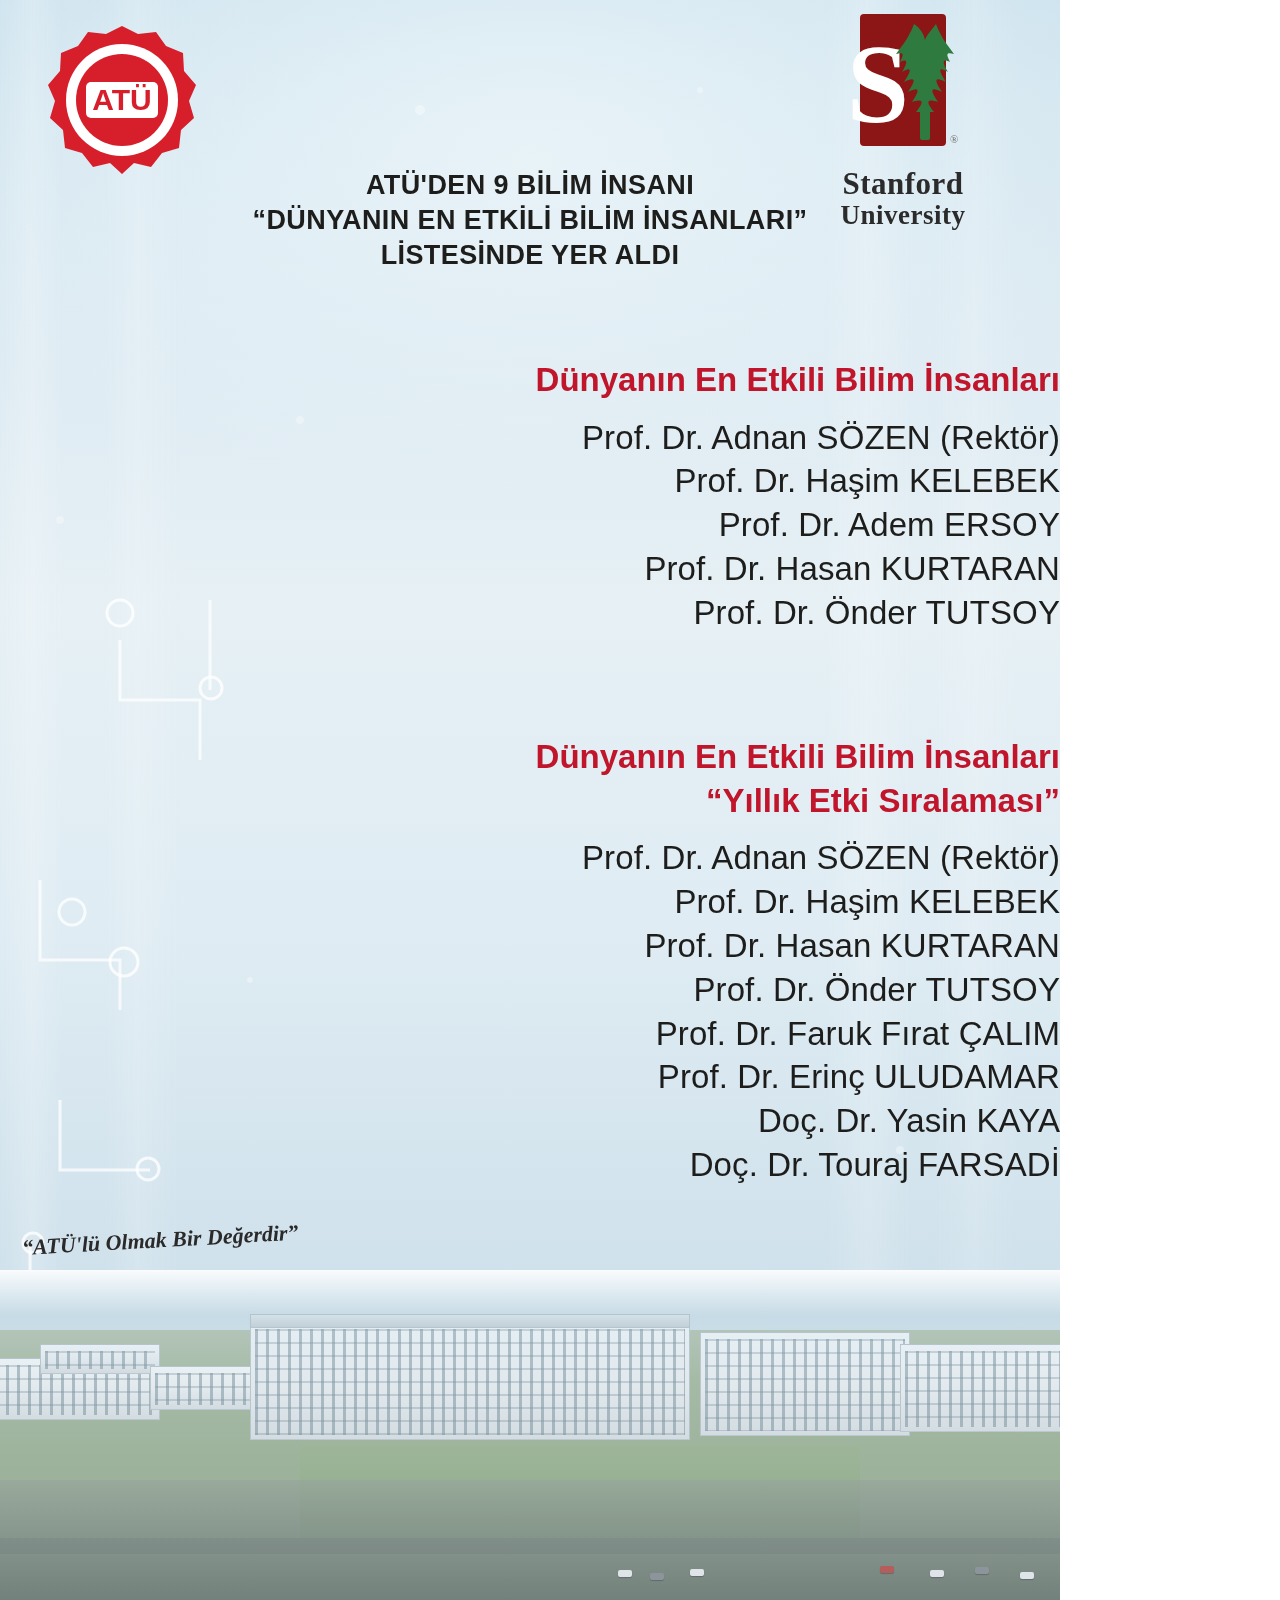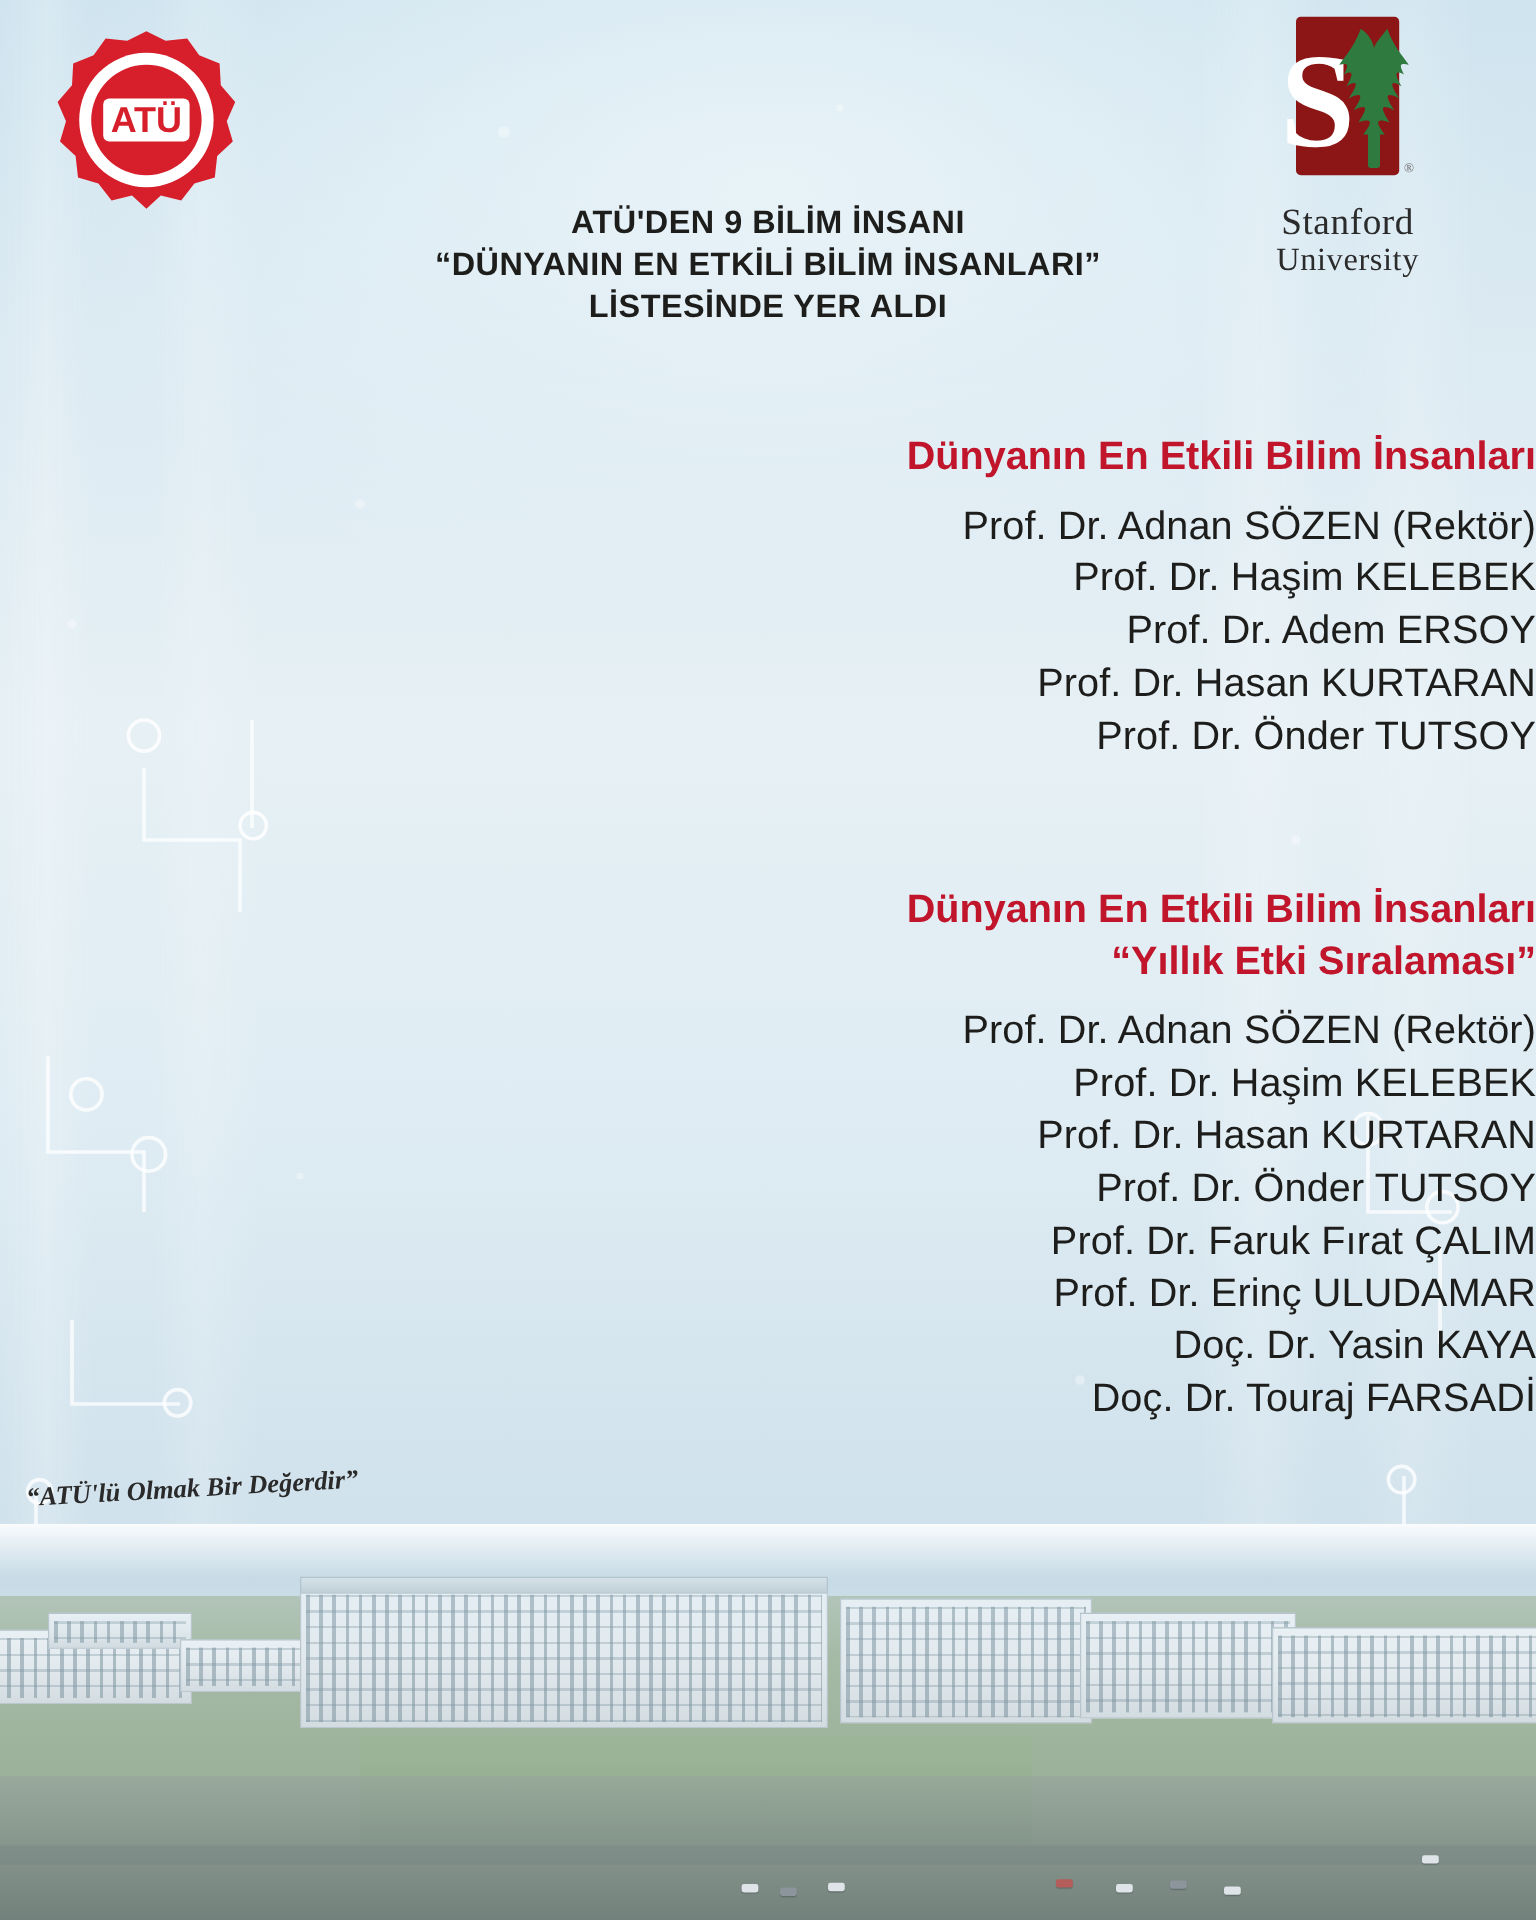--- a/index.html
+++ b/index.html
@@ -8,21 +8,21 @@
   }
   body {
     width: 1280px;
     height: 1600px;
     font-family: "Liberation Sans", sans-serif;
     overflow: hidden;
   }
 
   .poster {
     position: relative;
-    width: 1280px;
+    width: 1060px;
     height: 1600px;
     overflow: hidden;
     background:
       radial-gradient(ellipse 900px 500px at 50% 10%, #e8f3f8 0%, rgba(232,243,248,0) 70%),
       linear-gradient(180deg, #cfe4ef 0%, #dceaf2 18%, #e6f0f5 38%, #dfecf3 58%, #d2e3ed 76%, #c9dde9 88%, #c3d9e6 100%);
   }
 
   
   .bg-columns {
     position: absolute;
@@ -55,20 +55,21 @@
     right: 52px;
     top: 10px;
     width: 210px;
     text-align: center;
   }
   .stanford-wordmark {
     margin-top: 4px;
     color: #2b2b2b;
     font-family: "Liberation Serif", serif;
     line-height: 1.05;
+    font-weight: bold;
   }
   .stanford-wordmark .sw-1 {
     display: block;
     font-size: 31px;
     letter-spacing: .5px;
   }
   .stanford-wordmark .sw-2 {
     display: block;
     font-size: 27px;
     letter-spacing: .5px;

